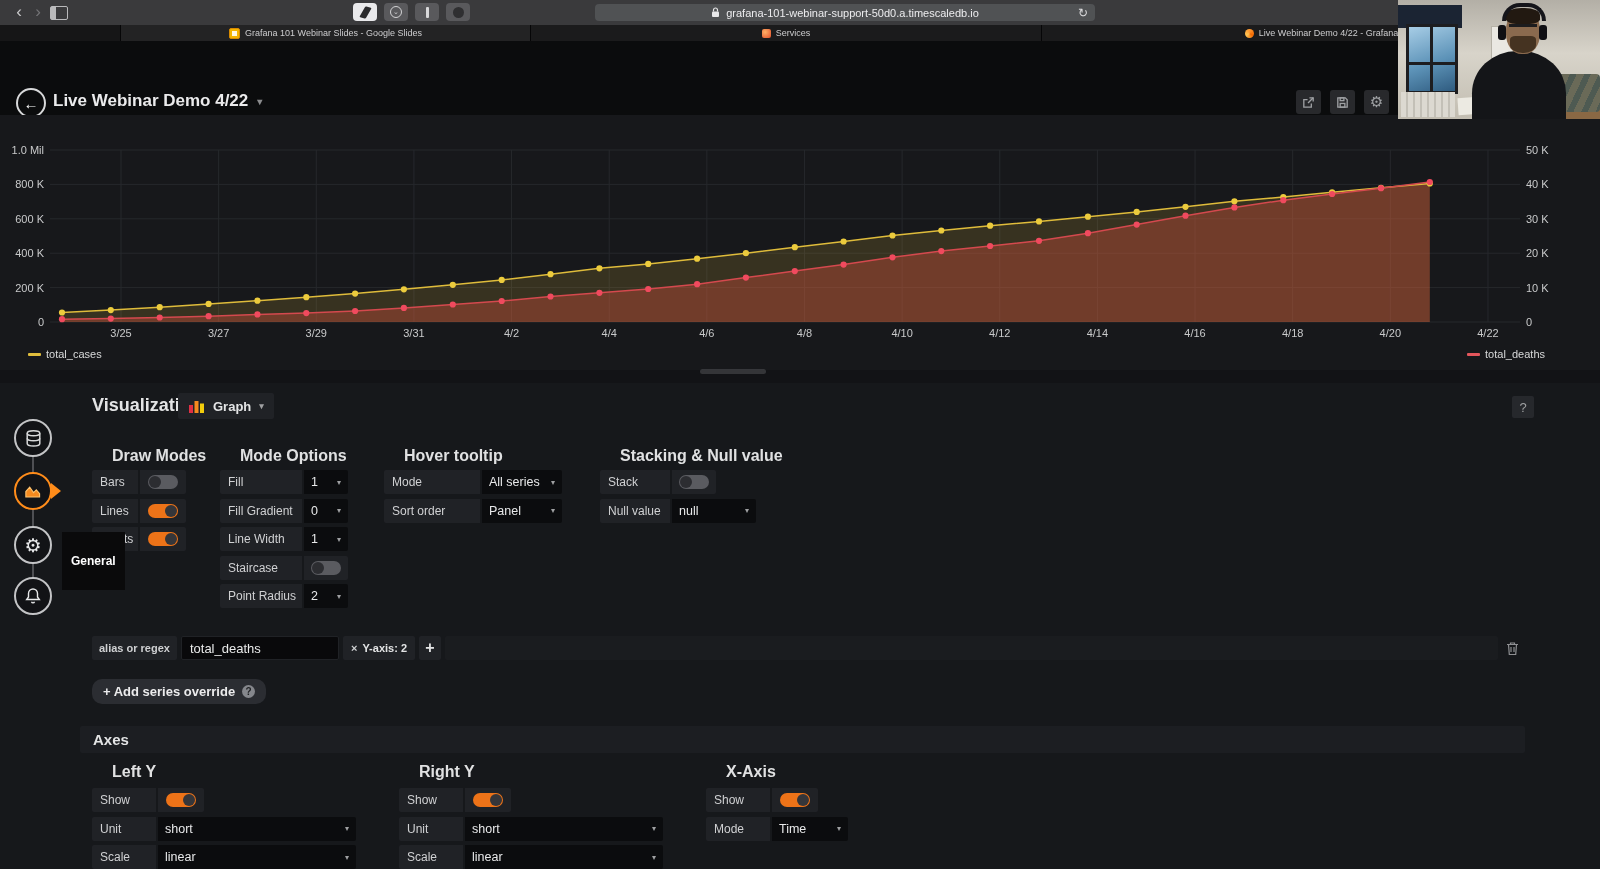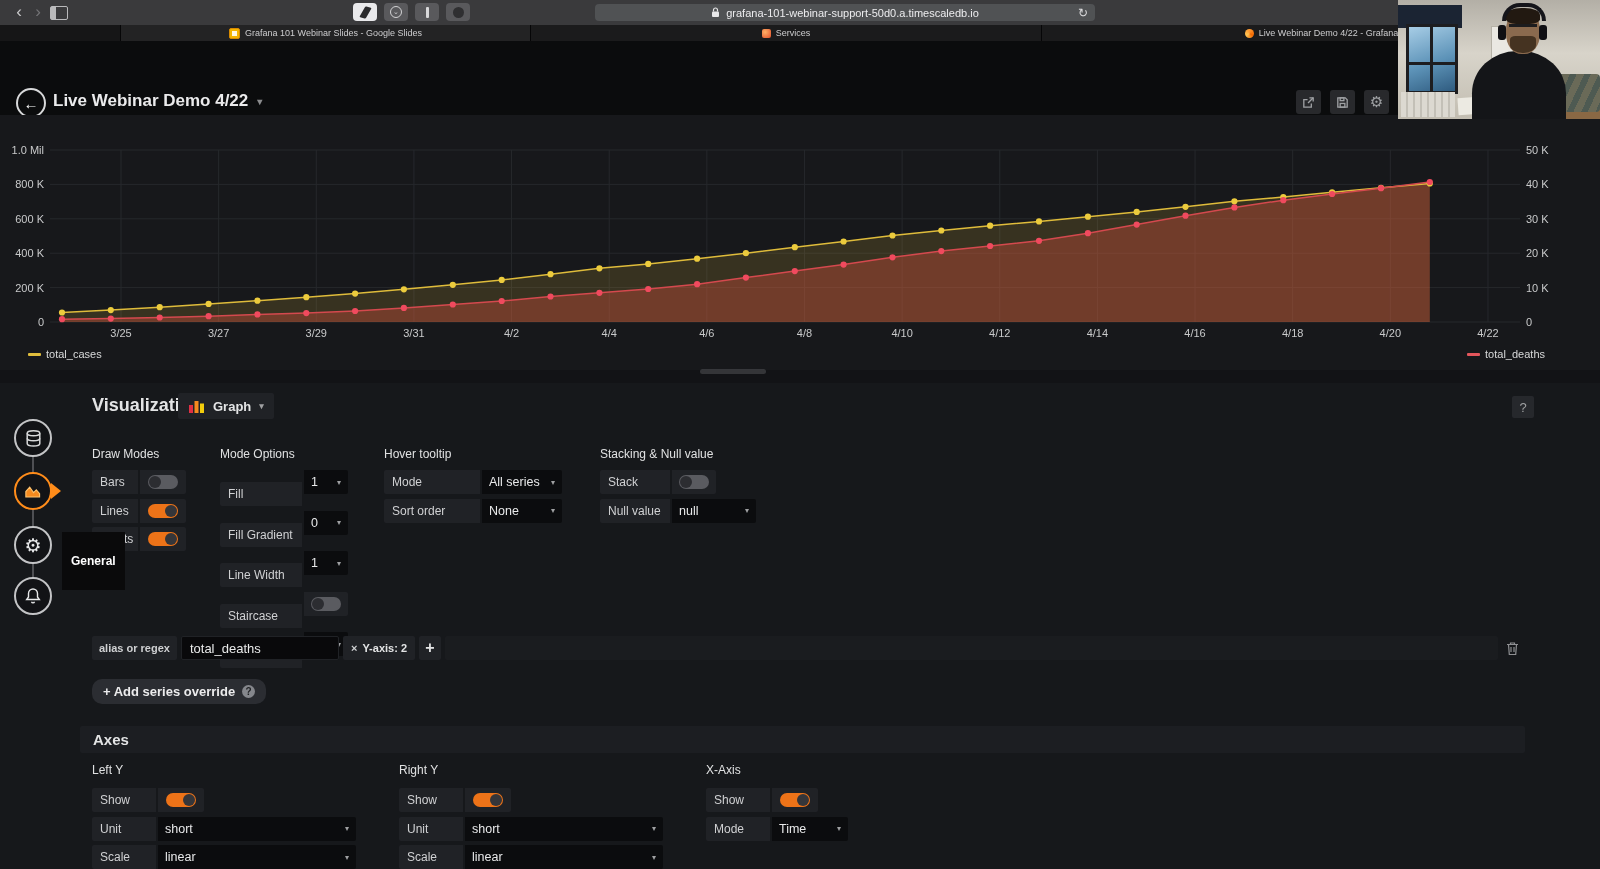--- a/index.html
+++ b/index.html
@@ -81,31 +81,31 @@
   .gear-glyph{font-size:19px;color:#e8e9ea;line-height:1;}
   .tooltip{position:absolute;left:62px;top:532px;background:#0a0a0b;color:#fff;font-size:12px;font-weight:700;
            padding:22px 9px;z-index:30;}
 
   
   .opt-group{position:absolute;top:447px;}
   .grp-draw-modes{left:92px;}
   .grp-mode-options{left:220px;}
   .grp-hover-tooltip{left:384px;}
   .grp-stacking-null{left:600px;}
-  .grp-title{font-size:12px;font-weight:400;color:#e0e1e2;height:16px;margin-bottom:7px;}
+  .grp-title{font-size:16px;font-weight:700;color:#e0e1e2;height:16px;margin-bottom:7px;margin-left:20px;}
   .opt-row{display:flex;margin-bottom:4.5px;}
   .opt-label{background:#202226;height:24px;display:flex;align-items:center;padding:0 8px;font-size:12px;
              color:#d0d1d3;box-sizing:border-box;border-radius:2px 0 0 2px;margin-right:2px;white-space:nowrap;}
   .tgl-cell{background:#202226;height:24px;display:flex;align-items:center;justify-content:center;border-radius:0 2px 2px 0;}
   .select{background:#0b0c0e;height:24px;display:flex;align-items:center;justify-content:space-between;
           padding:0 7px;font-size:12.5px;color:#e8e9ea;box-sizing:border-box;border-radius:0 2px 2px 0;}
   .select .caret{font-size:8px;color:#9fa0a2;margin-left:6px;}
   .grp-draw-modes .opt-label{width:46px;}
   .grp-draw-modes .tgl-cell{width:46px;}
-  .grp-mode-options .opt-label{width:82px;margin-top:12px;}
+  .grp-mode-options .opt-label{width:82px;}
   .grp-mode-options .select{width:44px;}
   .grp-mode-options .tgl-cell{width:44px;}
   .grp-hover-tooltip .opt-label{width:96px;}
   .grp-hover-tooltip .select{width:80px;}
   .grp-stacking-null .opt-label{width:70px;}
   .grp-stacking-null .select{width:84px;gap:40px;}
   .grp-stacking-null .tgl-cell{width:44px;}
   .toggle{width:30px;height:14px;border-radius:8px;background:#5a5b60;position:relative;}
   .toggle .knob{position:absolute;top:1px;left:1px;width:12px;height:12px;border-radius:50%;background:#2c2d31;}
   .toggle.on{background:#ed7318;}
@@ -486,21 +486,21 @@
       <div class="opt-row">
         <div class="opt-label">Mode</div>
         <div class="select">
           <div class="val">All series</div>
           <div class="caret">▾</div>
         </div>
       </div>
       <div class="opt-row">
         <div class="opt-label">Sort order</div>
         <div class="select">
-          <div class="val">None</div>
+          <div class="val">Panel</div>
           <div class="caret">▾</div>
         </div>
       </div>
     </div>
     <div class="opt-group grp-stacking-null">
       <div class="grp-title">Stacking &amp; Null value</div>
       <div class="opt-row">
         <div class="opt-label">Stack</div>
         <div class="tgl-cell">
           <div class="toggle">

